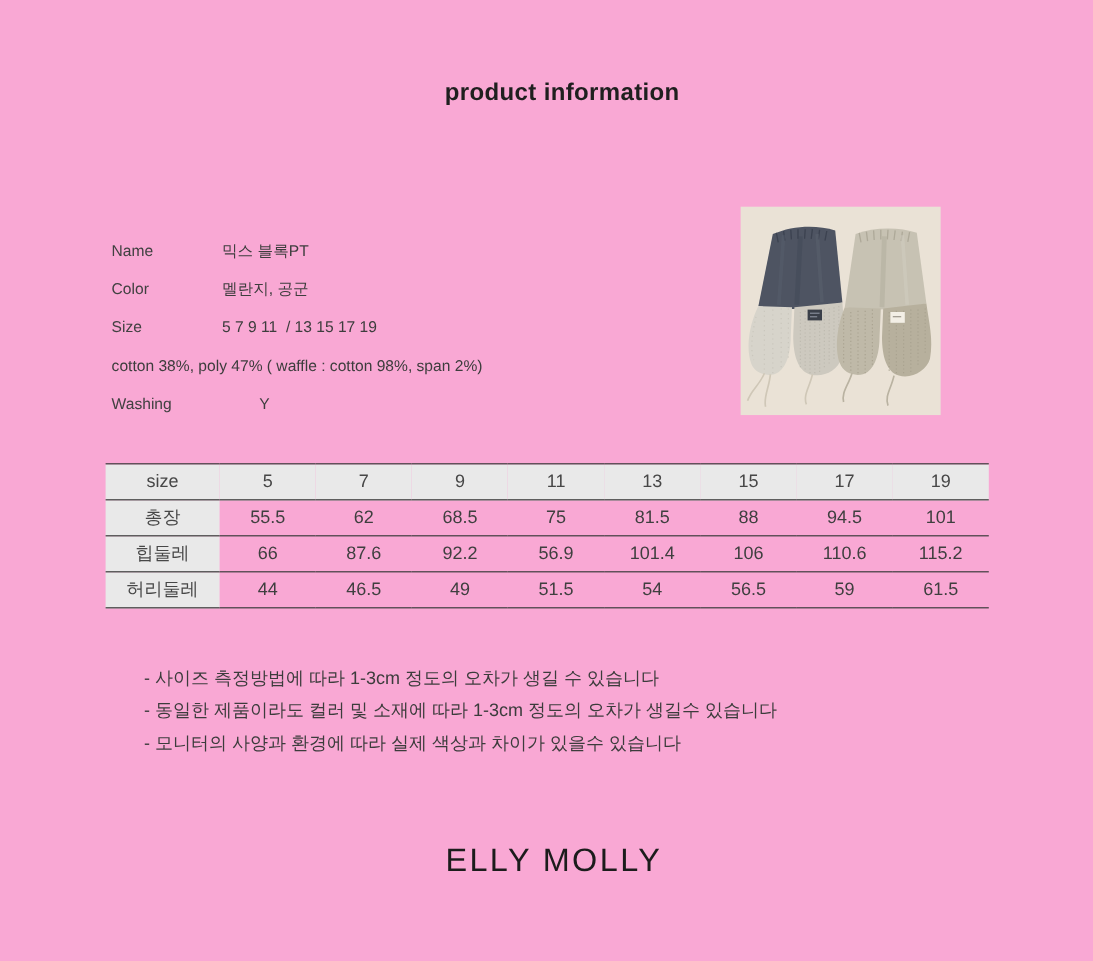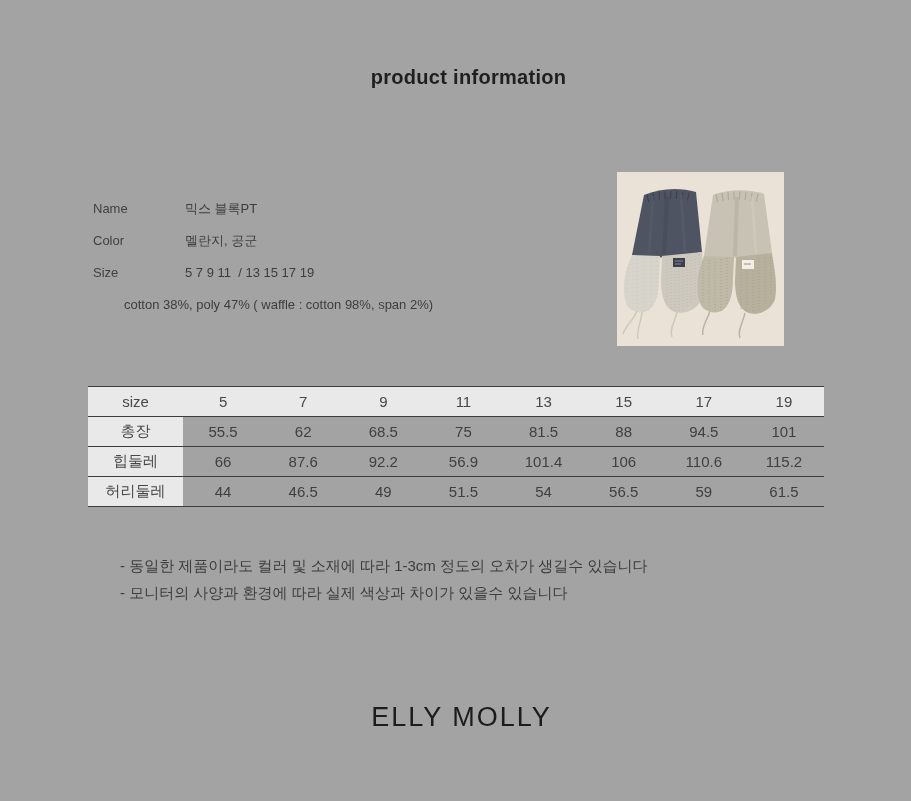--- a/index.html
+++ b/index.html
@@ -1,21 +1,21 @@
 <!DOCTYPE html>
 <html><head>
 <meta charset="utf-8">
 <style>
   * { box-sizing: border-box; }
   html, body { margin: 0; padding: 0; background: #ffffff; }
   .page {
     position: relative;
     width: 911px;
     height: 801px;
-    background: #a3a3a3;
+    background: #f9a8d4;
     font-family: "Liberation Sans", sans-serif;
     color: #404040;
     overflow: hidden;
   }
 
   
   .title {
     position: absolute;
     top: 66px; left: 0;
     width: 100%;
@@ -105,20 +105,24 @@
     <div class="info-row">
       <span class="info-label">Color</span>
       <span class="info-value">멜란지, 공군</span>
     </div>
     <div class="info-row">
       <span class="info-label">Size</span>
       <span class="info-value">5 7 9 11  / 13 15 17 19</span>
     </div>
     <div class="info-row">
       <span class="info-value">cotton 38%, poly 47% ( waffle : cotton 98%, span 2%)</span>
+    </div>
+    <div class="info-row">
+      <span class="info-label">Washing</span>
+      <span class="info-value">Y</span>
     </div>
   </div>
 
   <div class="photo">
     <svg width="167" height="174" viewBox="0 0 167 174">
       <rect x="0" y="0" width="167" height="174" fill="#eae2d6"></rect>
 
       <g>
         <path d="M27,23 C43,16 63,15 79,20 L85,80 C60,86 32,87 15,83 Z" fill="#4e5462"></path>
         <path d="M30,22 l1.5,8 M36,20.5 l1,8 M42,19.5 l0.5,8 M48,19 l0,8 M54,19 l-0.5,8 M60,19 l-1,8 M66,19.5 l-1,8 M72,20.5 l-1.5,8" stroke="#3c4250" stroke-width="1.1" fill="none"></path>
@@ -205,19 +209,20 @@
         <td>51.5</td>
         <td>54</td>
         <td>56.5</td>
         <td>59</td>
         <td>61.5</td>
       </tr>
     </tbody>
   </table>
 
   <div class="notes">
+    <div>- 사이즈 측정방법에 따라 1-3cm 정도의 오차가 생길 수 있습니다</div>
     <div>- 동일한 제품이라도 컬러 및 소재에 따라 1-3cm 정도의 오차가 생길수 있습니다</div>
     <div>- 모니터의 사양과 환경에 따라 실제 색상과 차이가 있을수 있습니다</div>
   </div>
 
   <div class="brand">ELLY MOLLY</div>
 
 </div>
 
 </body></html>

